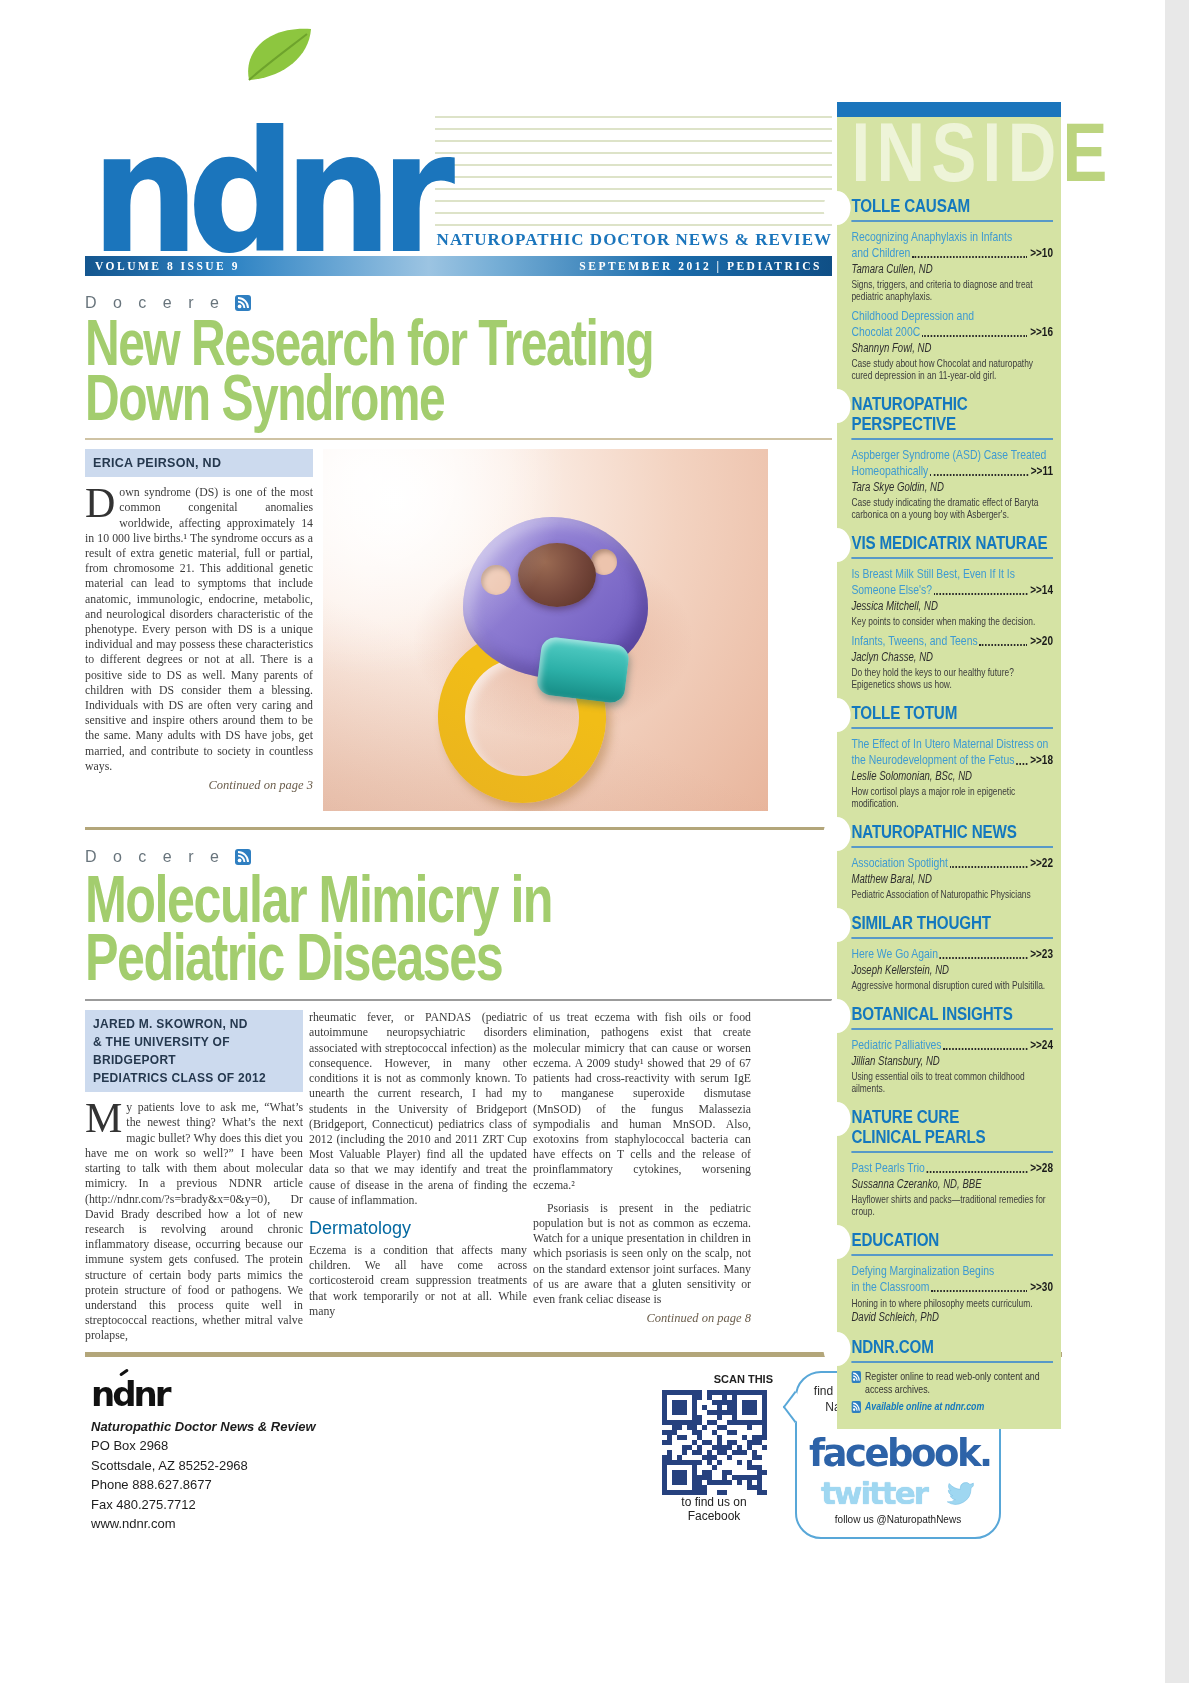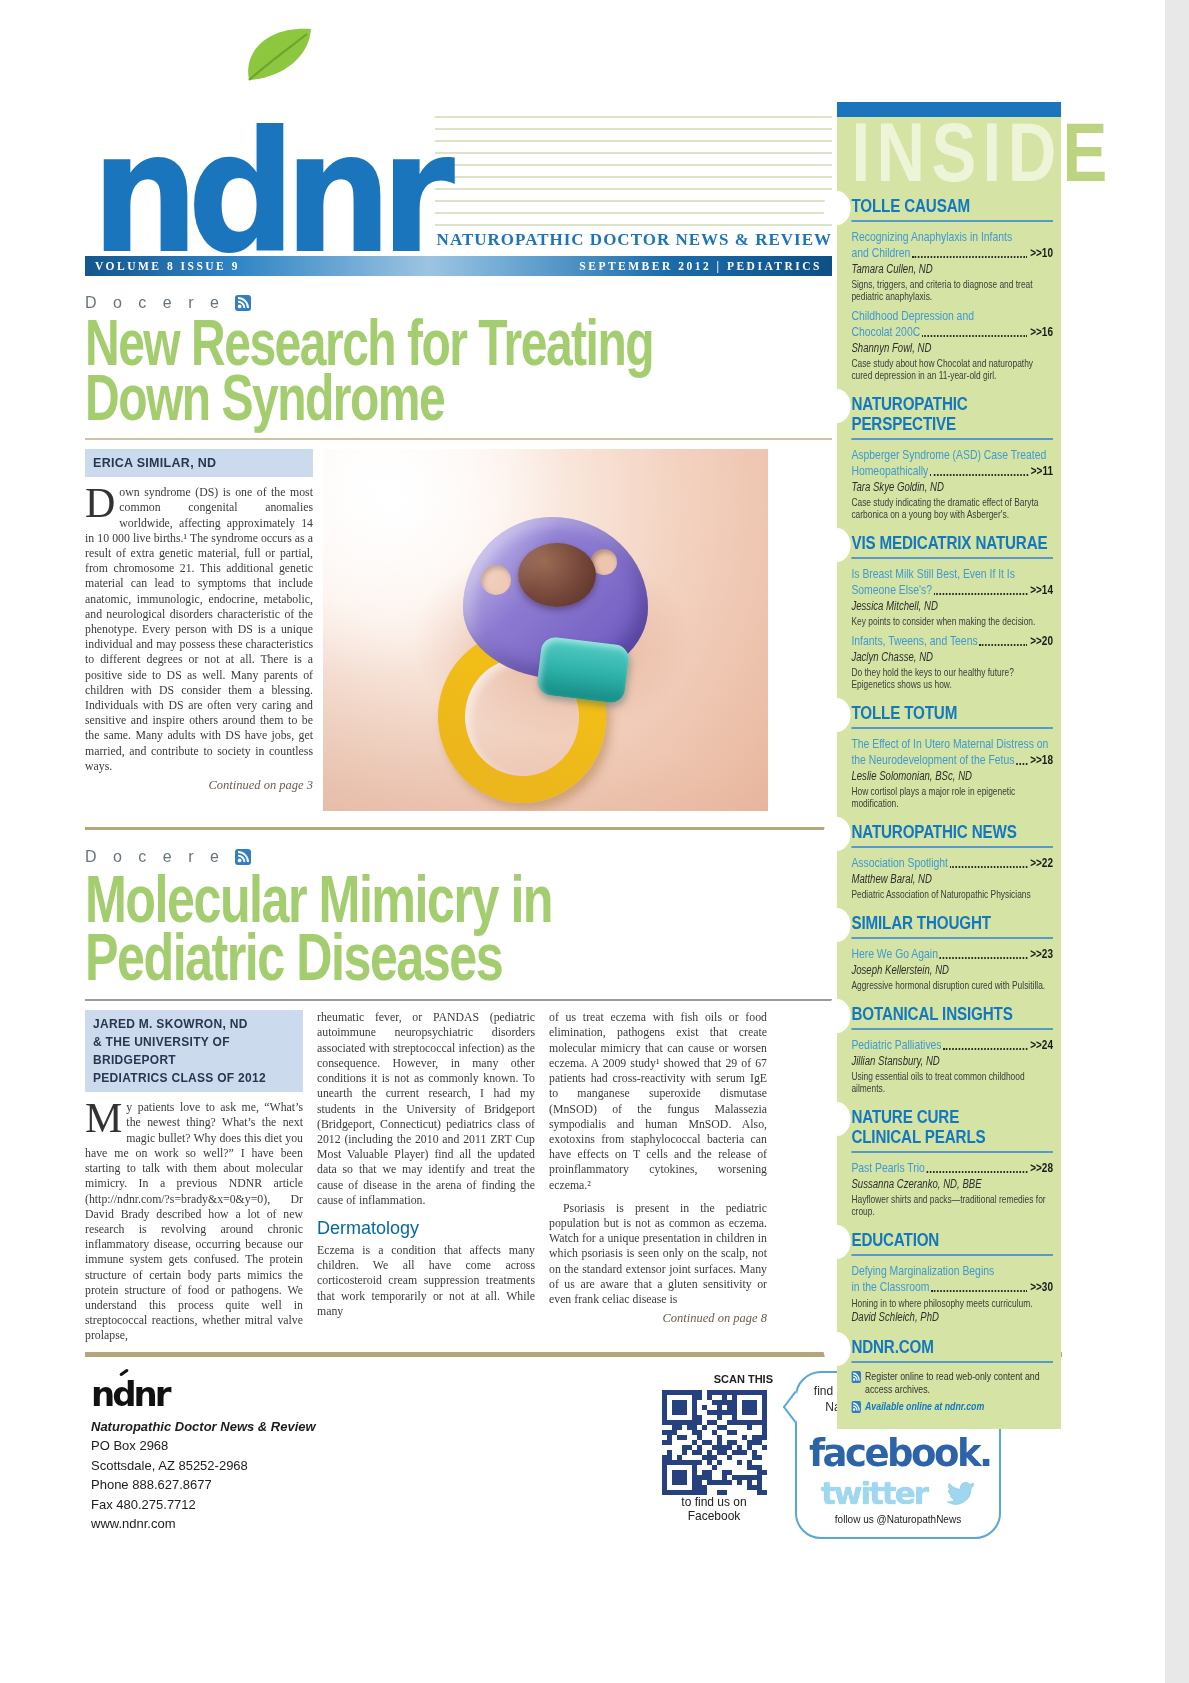--- a/index.html
+++ b/index.html
@@ -65,21 +65,21 @@
       background:radial-gradient(circle at 35% 30%,#9a6a52 0%,#74463a 55%,#562f24 100%);
       box-shadow:0 3px 6px rgba(60,30,60,.45);}
   .ph-clip{position:absolute;left:216px;top:192px;width:88px;height:58px;border-radius:14px;
       background:linear-gradient(180deg,#53cdc5 0%,#2cb0a8 55%,#168c85 100%);transform:rotate(7deg);
       box-shadow:2px 4px 7px rgba(40,90,90,.4),inset 3px 3px 6px rgba(255,255,255,.5);}
   .ph-vignette{position:absolute;inset:0;pointer-events:none;
       background:radial-gradient(circle at 10% 8%,rgba(255,255,255,.9),rgba(255,255,255,0) 38%),
                  linear-gradient(205deg,rgba(255,255,255,0) 62%,rgba(180,110,85,.18) 100%);}
 
   
-  .art2-row{display:flex;gap:14px;margin-top:9px;}
+  .art2-row{display:flex;gap:6px;margin-top:9px;}
   .a2col{width:218px;flex:0 0 218px;}
   .byline-box.multi{font-size:12px;line-height:1.5;margin-bottom:8px;}
   .subhead{font-size:18px;font-weight:normal;color:#0369a1;margin:10px 0 4px 0;}
   .a2col .body-text{margin-top:0;}
   .a2col .body-text + .body-text{margin-top:8px;}
   .indent{text-indent:14px;}
 
   
   .sidebar{position:absolute;left:837px;top:102px;width:280px;transform:scaleX(0.8);
       transform-origin:left top;}
@@ -170,21 +170,21 @@
     </div>
     <h1 class="headline">
       <span>New Research for Treating</span><br>
       <span>Down Syndrome</span>
     </h1>
     <div class="rule thin-tan"></div>
 
     <div class="art1-row">
       <div class="art1-col">
         <div class="byline-box">
-          <span>ERICA SIMILAR, ND</span>
+          <span>ERICA PEIRSON, ND</span>
         </div>
         <p class="body-text"><span class="dropcap">D</span><span>own syndrome (DS) is one of the most common congenital anomalies worldwide, affecting approximately 14 in 10 000 live births.¹ The syndrome occurs as a result of extra genetic material, full or partial, from chromosome 21. This additional genetic material can lead to symptoms that include anatomic, immunologic, endocrine, metabolic, and neurological disorders characteristic of the phenotype. Every person with DS is a unique individual and may possess these characteristics to different degrees or not at all. There is a positive side to DS as well. Many parents of children with DS consider them a blessing. Individuals with DS are often very caring and sensitive and inspire others around them to be the same. Many adults with DS have jobs, get married, and contribute to society in countless ways.</span></p>
         <div class="continued">Continued on page 3</div>
       </div>
       <div class="photo">
         <div class="ph-lips"></div>
         <div class="ph-ring"></div>
         <div class="ph-shield">
           <div class="ph-hole h1"></div>
           <div class="ph-hole h2"></div>

